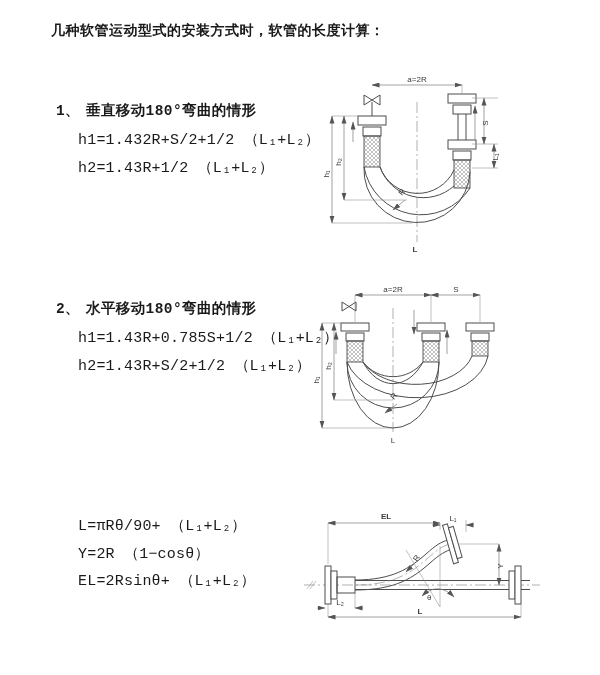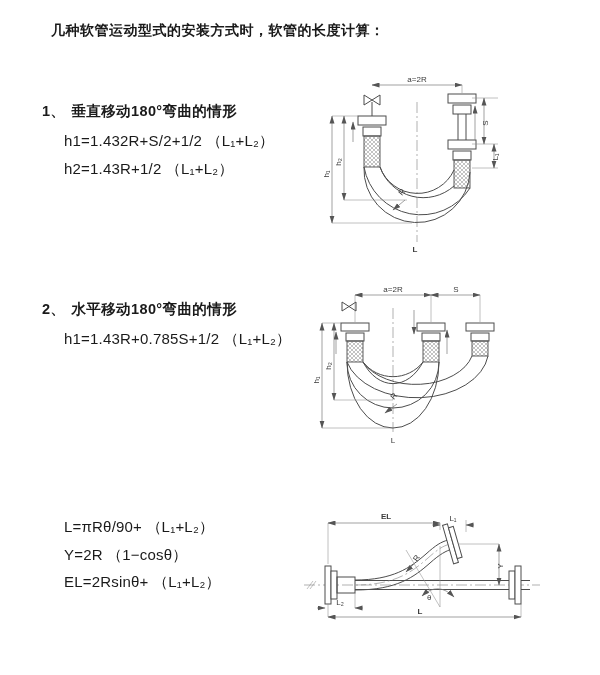--- a/index.html
+++ b/index.html
@@ -4,21 +4,21 @@
 <style>
   html,body{margin:0;padding:0;}
   body{
     width:600px;height:675px;background:#ffffff;position:relative;overflow:hidden;
     font-family:"Liberation Sans","DejaVu Sans",sans-serif;color:#1f1f1f;
   }
   .page-title{
     position:absolute;left:35px;top:22px;font-size:14px;font-weight:bold;
     letter-spacing:0.5px;color:#1a1a1a;margin-left:16px;
   }
-  .sec-text{position:absolute;left:42px;width:275px;}
+  .sec-text{position:absolute;left:56px;width:275px;font-family:Liberation Mono, monospace;}
   .sec-head{font-size:14.5px;font-weight:bold;letter-spacing:0.4px;color:#1a1a1a;line-height:20px;margin-bottom:6px;}
   .sec-head .num{margin-right:6px;}
   .formula{font-size:15px;line-height:27.5px;padding-left:22px;letter-spacing:0.2px;color:#1a1a1a;white-space:nowrap;}
   #sec1{top:101px;}
   #sec2{top:299px;}
   #sec3{top:513px;}
   .diag{position:absolute;}
   #d1{left:312px;top:72px;}
   #d2{left:306px;top:280px;}
   #d3{left:300px;top:500px;}
@@ -41,20 +41,21 @@
   </div>
   <div class="formula">h1=1.432R+S/2+1/2 （L₁+L₂）</div>
   <div class="formula">h2=1.43R+1/2 （L₁+L₂）</div>
 </div>
 
 <div class="sec-text" id="sec2">
   <div class="sec-head">
     <span class="num">2、</span><span>水平移动180°弯曲的情形</span>
   </div>
   <div class="formula">h1=1.43R+0.785S+1/2 （L₁+L₂）</div>
+  <div class="formula">h2=1.43R+S/2+1/2 （L₁+L₂）</div>
 </div>
 
 <div class="sec-text" id="sec3">
   <div class="formula">L=πRθ/90+ （L₁+L₂）</div>
   <div class="formula">Y=2R （1−cosθ）</div>
   <div class="formula">EL=2Rsinθ+ （L₁+L₂）</div>
 </div>
 
 <svg id="d1" class="diag" width="232" height="186" viewBox="0 0 232 186">
   <defs>

